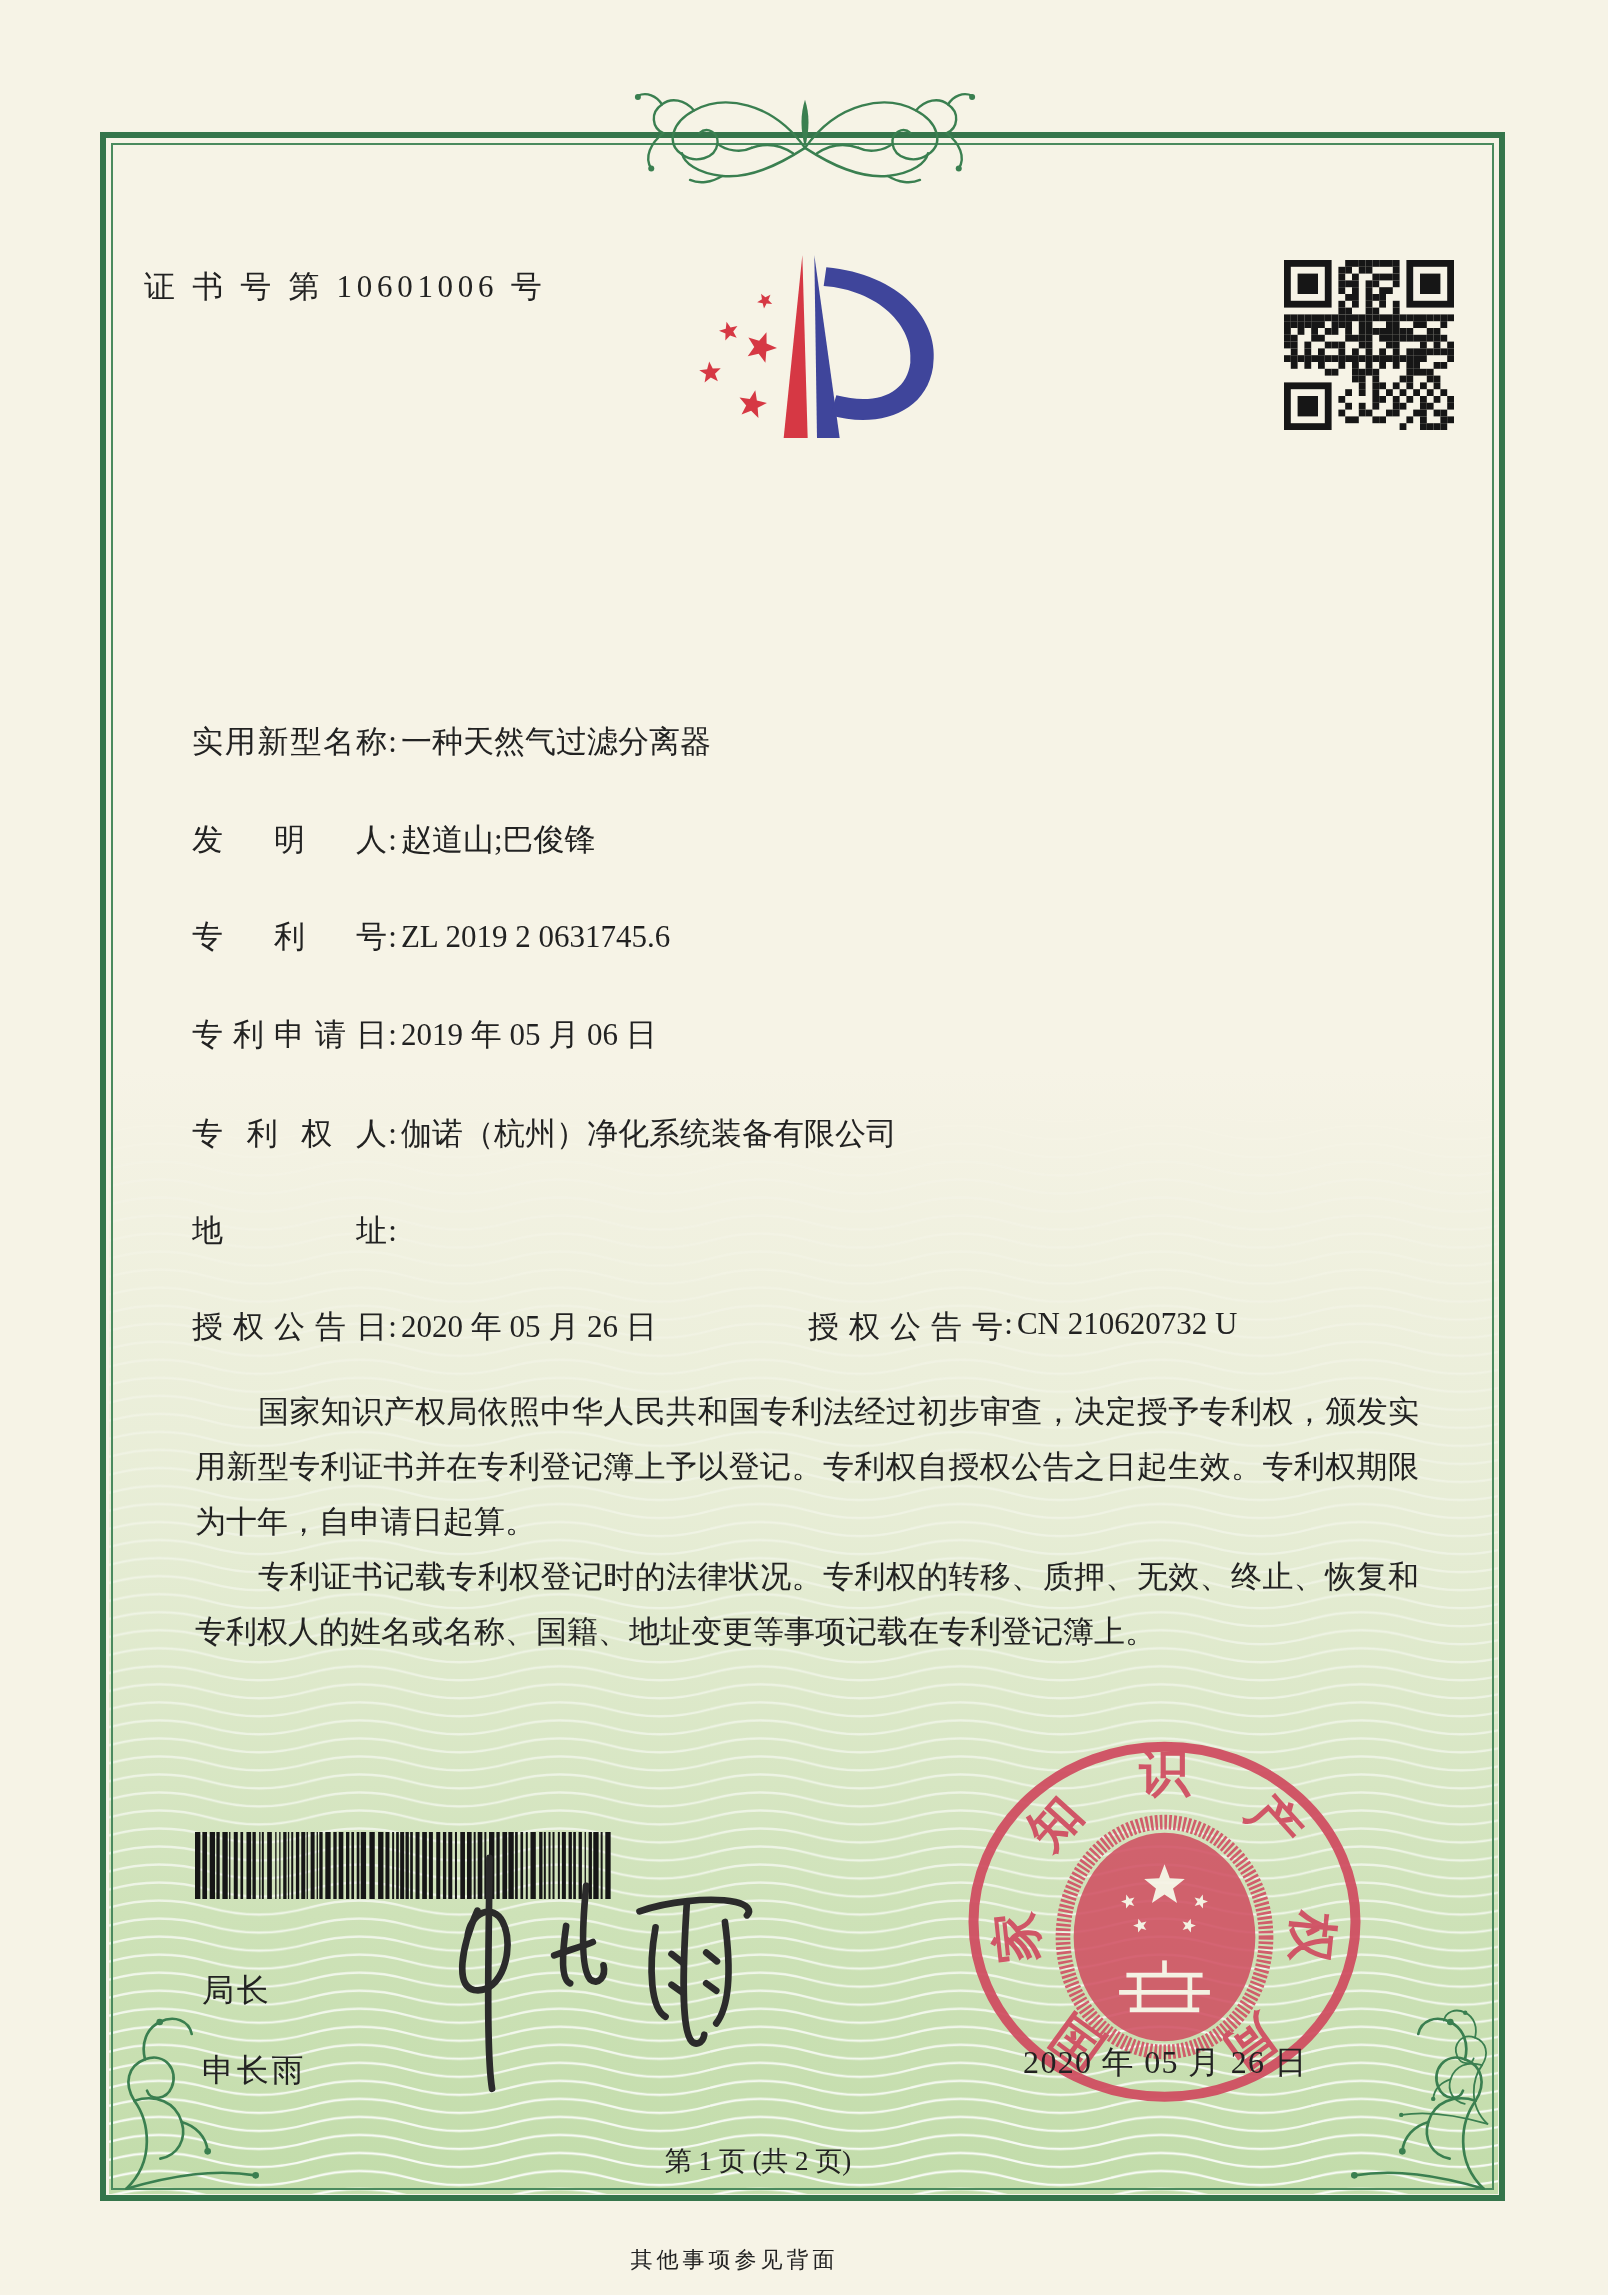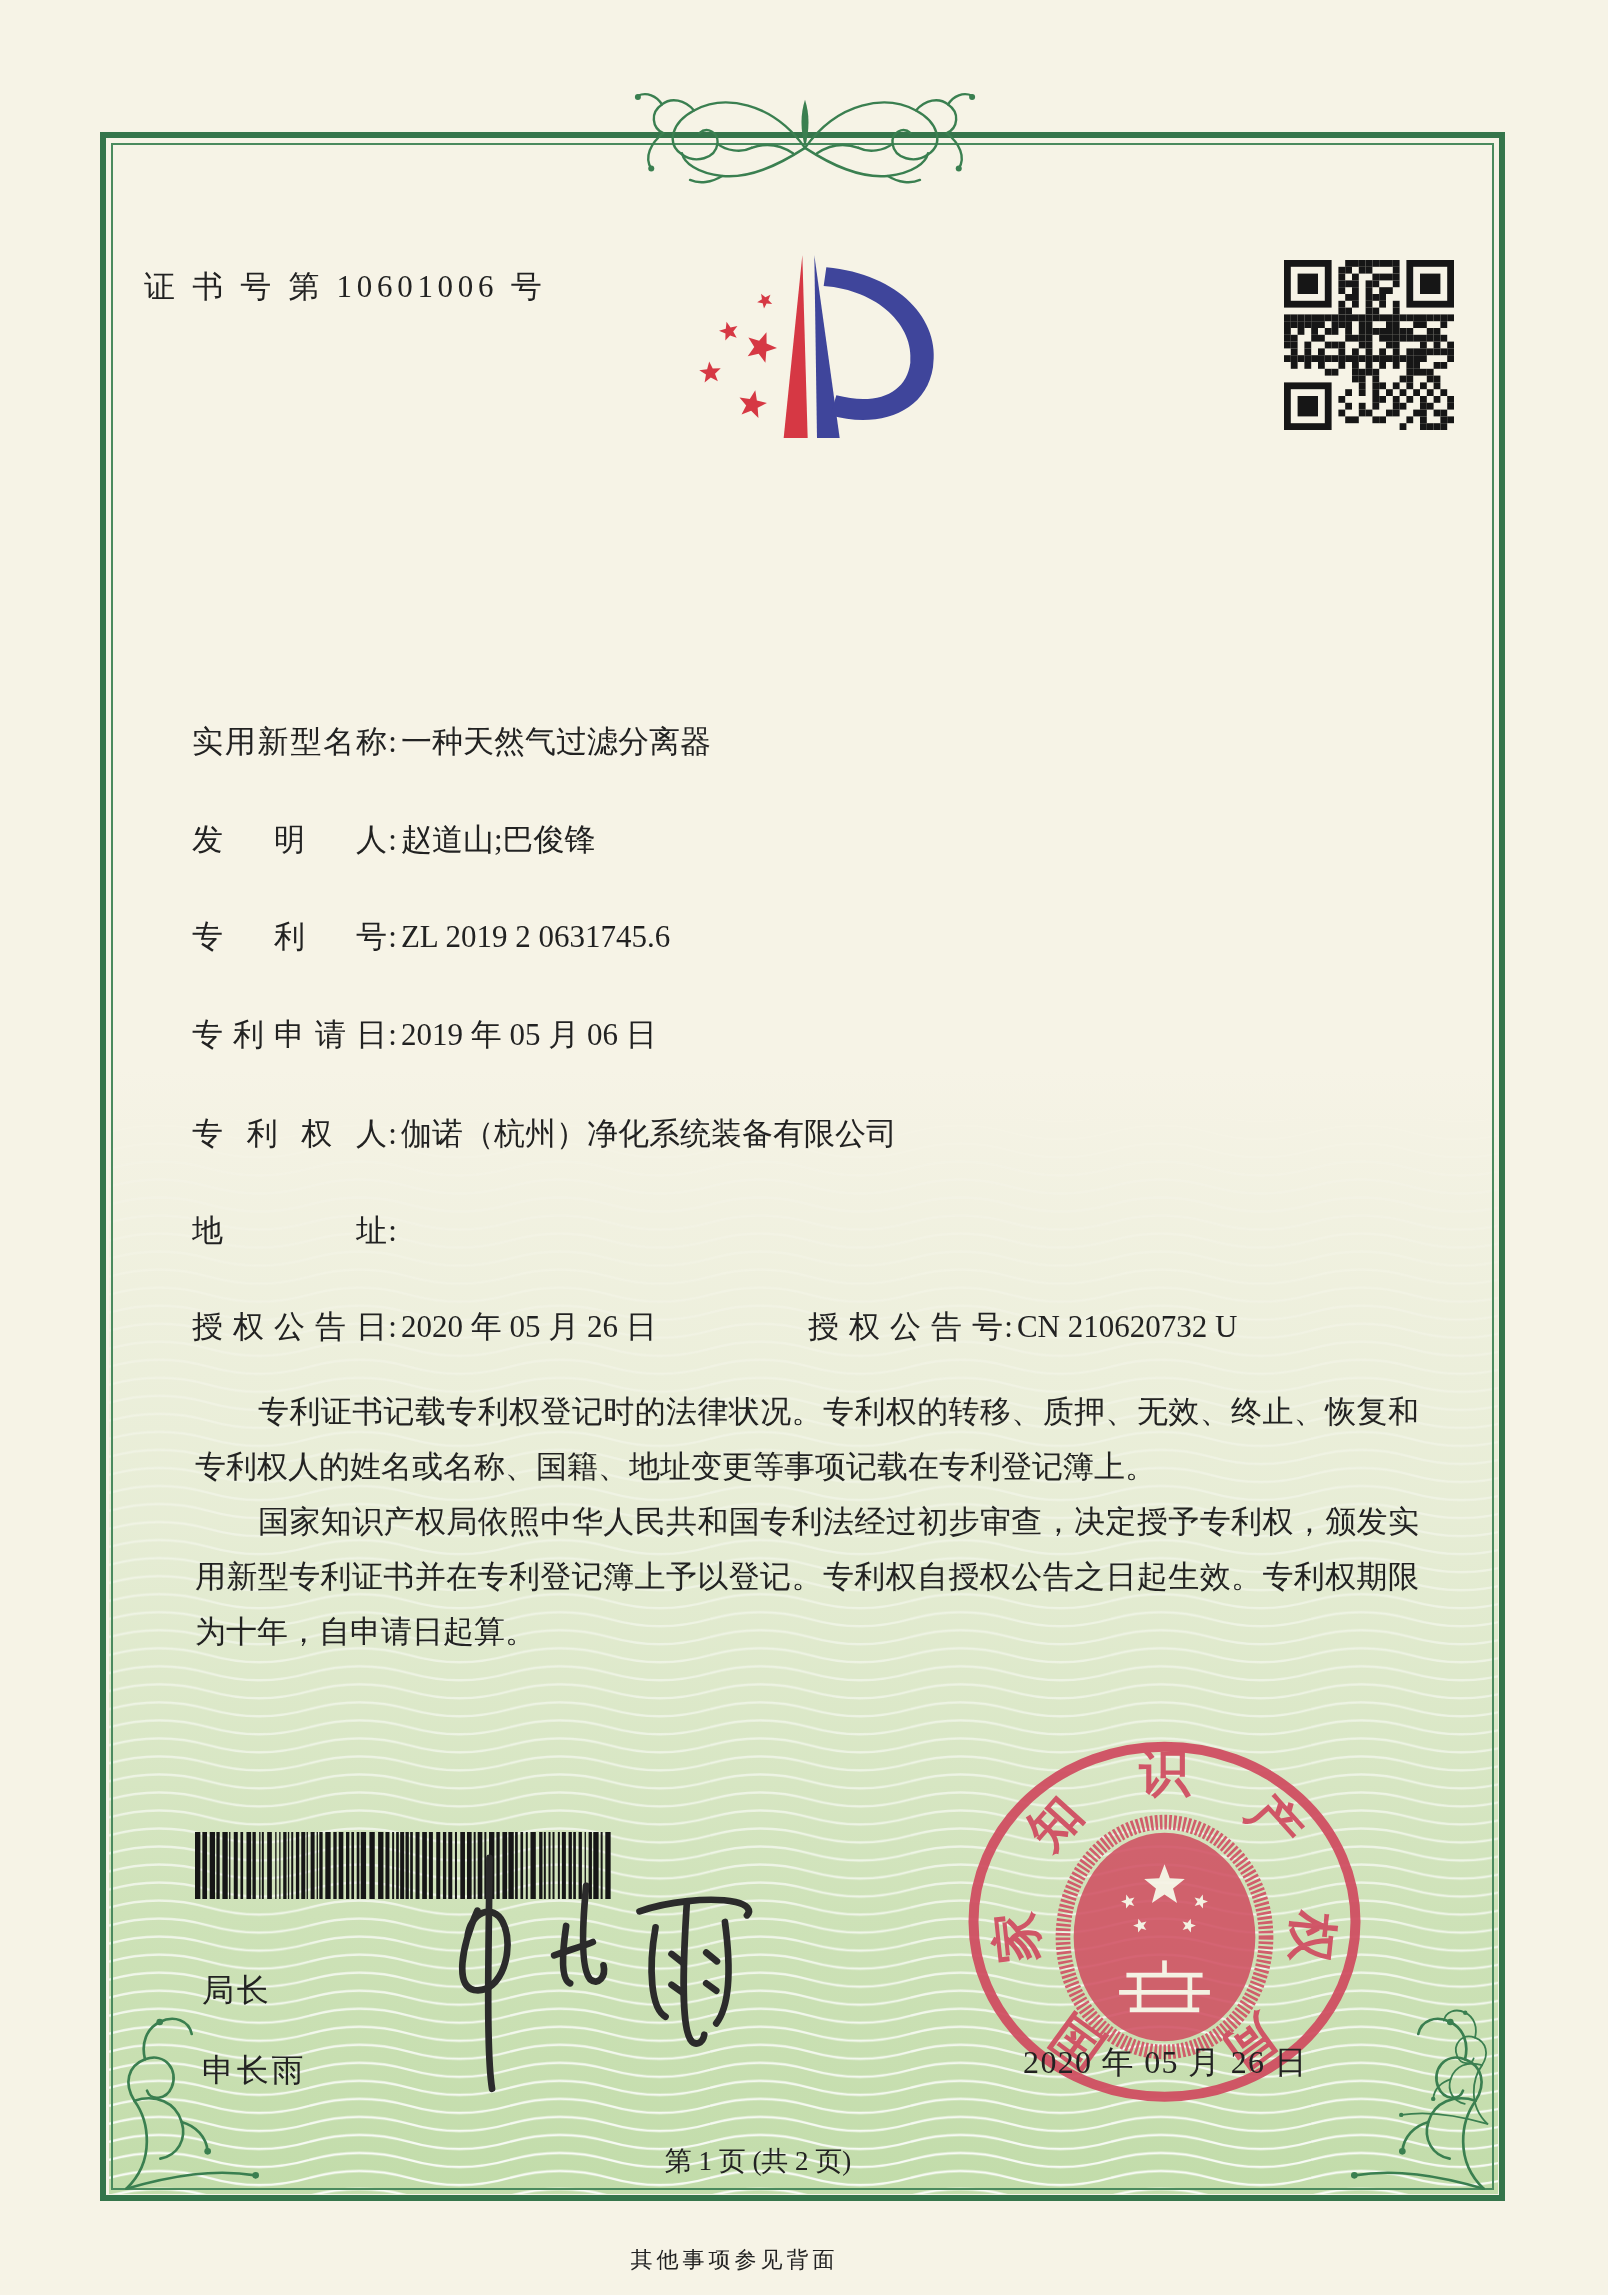--- a/index.html
+++ b/index.html
@@ -20,21 +20,21 @@
   #logo{position:absolute;left:658px;top:226px;width:294px;height:240px;z-index:2;}
   #qr{position:absolute;left:1284px;top:260px;width:170px;height:170px;z-index:2;}
   #doc-title{position:absolute;left:0;top:500px;width:1609px;text-align:center;
              font-size:65px;font-weight:700;letter-spacing:18.7px;text-indent:18.7px;z-index:2;}
   
   .row{position:absolute;left:192px;font-size:31px;z-index:2;display:flex;align-items:center;}
   .label{display:inline-block;width:195px;text-align:justify;text-align-last:justify;}
   .colon{display:inline-block;margin:0 4px 0 1.3px;}
   .value{display:inline-block;white-space:nowrap;}
   .value-wrap{display:inline-block;width:855px;white-space:normal;line-height:49px;}
-  #row-grant-no{position:absolute;left:808px;font-size:31px;display:flex;z-index:2;align-items:center;}
+  #row-grant-no{position:absolute;left:808px;font-size:31px;display:flex;z-index:2;}
   
   #paragraphs{position:absolute;left:195px;top:1384px;width:1224px;font-size:31px;
               line-height:55px;z-index:2;}
   #paragraphs p{margin:0;text-indent:63px;text-align:justify;}
   
   #barcode{position:absolute;left:195px;top:1832px;width:421px;height:67px;z-index:2;}
   #officer-title{position:absolute;left:202px;top:1969px;font-size:32px;letter-spacing:2.7px;z-index:2;}
   #officer-name{position:absolute;left:202px;top:2049px;font-size:32px;letter-spacing:2.7px;z-index:2;}
   #signature{position:absolute;left:414px;top:1847px;width:387px;height:258px;z-index:3;}
   #seal{position:absolute;left:964px;top:1740px;width:401px;height:374px;z-index:2;opacity:.93;}
@@ -437,22 +437,22 @@
       <span class="colon">:</span>
     <span class="value">2020 年 05 月 26 日</span>
   </div>
   <div id="row-grant-no" style="top:1306px">
     <span class="label">授权公告号</span>
       <span class="colon">:</span>
     <span class="value">CN 210620732 U</span>
   </div>
 
   <div id="paragraphs">
+    <p>国家知识产权局依照中华人民共和国专利法经过初步审查，决定授予专利权，颁发实用新型专利证书并在专利登记簿上予以登记。专利权自授权公告之日起生效。专利权期限为十年，自申请日起算。</p>
     <p>专利证书记载专利权登记时的法律状况。专利权的转移、质押、无效、终止、恢复和专利权人的姓名或名称、国籍、地址变更等事项记载在专利登记簿上。</p>
-    <p>国家知识产权局依照中华人民共和国专利法经过初步审查，决定授予专利权，颁发实用新型专利证书并在专利登记簿上予以登记。专利权自授权公告之日起生效。专利权期限为十年，自申请日起算。</p>
   </div>
 
   <svg id="barcode" viewBox="0 0 630 100" preserveAspectRatio="none">
       <rect x="0" y="0" width="8" height="100" fill="#161616"></rect>
       <rect x="11" y="0" width="7" height="100" fill="#161616"></rect>
       <rect x="22" y="0" width="8" height="100" fill="#161616"></rect>
       <rect x="32" y="0" width="5" height="100" fill="#161616"></rect>
       <rect x="41" y="0" width="8" height="100" fill="#161616"></rect>
       <rect x="51" y="0" width="2" height="100" fill="#161616"></rect>
       <rect x="58" y="0" width="6" height="100" fill="#161616"></rect>

